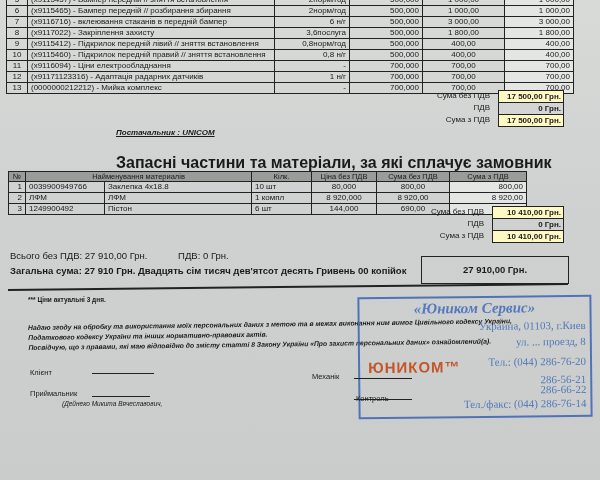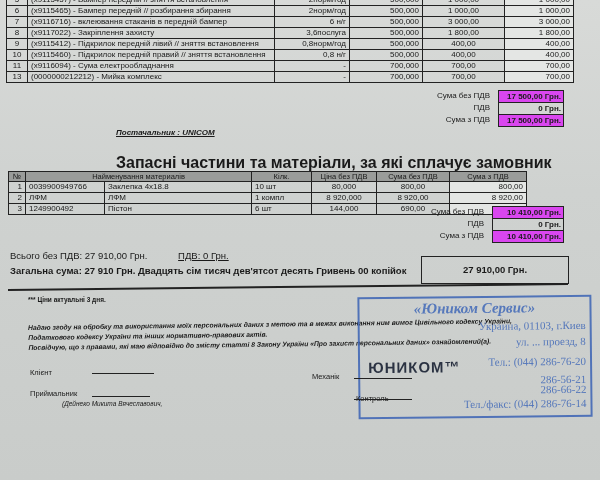--- a/index.html
+++ b/index.html
@@ -14,21 +14,21 @@
   
   #svc { left:6px; top:-6px; }
   #svc td.n { width:14px; text-align:center; }
   #svc td.name { width:240px; }
   #svc td.q { width:68px; text-align:right; }
   #svc td.p { width:66px; text-align:right; }
   #svc td.s1 { width:75px; text-align:center; }
   #svc td.s2 { width:62px; text-align:right; background:#e4e6e4; }
   .tot { position:absolute; font-size:8px; }
   .tot .lbl { position:absolute; text-align:right; width:120px; }
-  .tot .val { position:absolute; border:1px solid #222; width:62px; text-align:right; padding-right:2px; font-weight:bold; height:11px; line-height:11px; background:#d946ef; }
+  .tot .val { position:absolute; border:1px solid #222; width:62px; text-align:right; padding-right:2px; font-weight:bold; height:11px; line-height:11px; background:#fef9c3; }
   .supplier { position:absolute; left:116px; top:128px; font-size:8px; font-weight:bold; font-style:italic; text-decoration:underline; }
   .parts-title { position:absolute; left:116px; top:154px; font-size:16px; font-weight:bold; }
   #parts { left:8px; top:171px; }
   #parts th { background:#9a9c9a; font-weight:normal; font-size:7.5px; height:9px; line-height:9px; }
   #parts td.n { width:10px; text-align:right; }
   #parts td.code { width:72px; }
   #parts td.name { width:140px; }
   #parts td.q { width:53px; text-align:left; }
   #parts td.p { width:58px; text-align:center; }
   #parts td.s1 { width:66px; text-align:center; }
@@ -37,21 +37,21 @@
   .summary2 { position:absolute; left:10px; top:264px; font-size:9.5px; font-weight:bold; width:405px; line-height:13px; }
   .grand-box { position:absolute; left:421px; top:256px; width:146px; height:26px; border:1px solid #222; font-size:9.5px; font-weight:bold; text-align:center; line-height:26px; }
   .hr { position:absolute; left:8px; top:286px; width:560px; border-top:2px solid #222; transform:rotate(-0.6deg); }
   .note { position:absolute; left:28px; top:296px; font-size:6.5px; font-weight:bold; }
   .consent { position:absolute; left:28px; top:323px; font-size:6.8px; font-style:italic; font-weight:bold; line-height:10px; width:560px; transform:rotate(-0.8deg); transform-origin:left top; }
   .sig { position:absolute; font-size:7.5px; }
   .line { position:absolute; border-top:1px solid #222; }
   .stamp { position:absolute; left:358px; top:296px; width:230px; height:118px; border:2px solid #3b63b5; color:#4169b8; font-family:"Liberation Serif", serif; opacity:0.85; transform:rotate(-0.6deg); }
   .stamp .title { position:absolute; left:0; right:0; top:2px; text-align:center; font-size:15px; font-style:italic; font-weight:bold; }
   .stamp .addr { position:absolute; right:4px; text-align:right; font-size:11px; line-height:13px; }
-  .stamp .logo { position:absolute; left:8px; top:60px; font-family:"Liberation Sans", sans-serif; font-weight:bold; font-size:15px; letter-spacing:1px; color:#0f172a; }
+  .stamp .logo { position:absolute; left:8px; top:60px; font-family:"Liberation Sans", sans-serif; font-weight:bold; font-size:15px; letter-spacing:1px; color:#c2410c; }
 </style>
 </head>
 <body>
 
 <div class="page">
 
   <table id="svc">
     <tbody>
       <tr>
         <td class="n">5</td>
@@ -96,22 +96,30 @@
       <tr>
         <td class="n">10</td>
         <td class="name">(x9115460) -  Підкрилок передній правий // зняття встановлення</td>
         <td class="q">0,8 н/г</td>
         <td class="p">500,000</td>
         <td class="s1">400,00</td>
         <td class="s2">400,00</td>
       </tr>
       <tr>
         <td class="n">11</td>
-        <td class="name">(x9116094) -  Сума електрообладнання</td>
+        <td class="name">(x9116094) -  Ціни електрообладнання</td>
         <td class="q">-</td>
+        <td class="p">700,000</td>
+        <td class="s1">700,00</td>
+        <td class="s2">700,00</td>
+      </tr>
+      <tr>
+        <td class="n">12</td>
+        <td class="name">(x91171123316) -  Адаптація радарних датчиків</td>
+        <td class="q">1 н/г</td>
         <td class="p">700,000</td>
         <td class="s1">700,00</td>
         <td class="s2">700,00</td>
       </tr>
       <tr>
         <td class="n">13</td>
         <td class="name">(0000000212212) -  Мийка комплекс</td>
         <td class="q">-</td>
         <td class="p">700,000</td>
         <td class="s1">700,00</td>
@@ -178,21 +186,21 @@
     <span class="lbl" style="left:0; top:1px;">Сума без ПДВ</span>
     <span class="val" style="left:128px; top:0; width:68px;">10 410,00 Грн.</span>
     <span class="lbl" style="left:0; top:13px;">ПДВ</span>
     <span class="val" style="left:128px; top:12px; width:68px; background:transparent;">0 Грн.</span>
     <span class="lbl" style="left:0; top:25px;">Сума з ПДВ</span>
     <span class="val" style="left:128px; top:24px; width:68px;">10 410,00 Грн.</span>
   </div>
 
   <div class="summary1">
     <span>Всього без ПДВ: 27 910,00 Грн.</span>
-    <span style="margin-left:28px;text-decoration:underline;">ПДВ: 0  Грн.</span>
+    <span style="margin-left:28px;">ПДВ: 0  Грн.</span>
   </div>
   <div class="summary2">Загальна сума:   27 910 Грн.  Двадцять сім тисяч дев'ятсот десять Гривень 00 копійок</div>
   <div class="grand-box">27 910,00 Грн.</div>
   <div class="hr"></div>
 
   <div class="note">*** Ціни актуальні 3 дня.</div>
 
   <div class="consent">
     <div>Надаю згоду на обробку та використання   моїх персональних даних з метою та в межах виконання ним вимог Цивільного кодексу України,</div>
     <div>Податкового кодексу України та інших нормативно-правових актів.</div>

